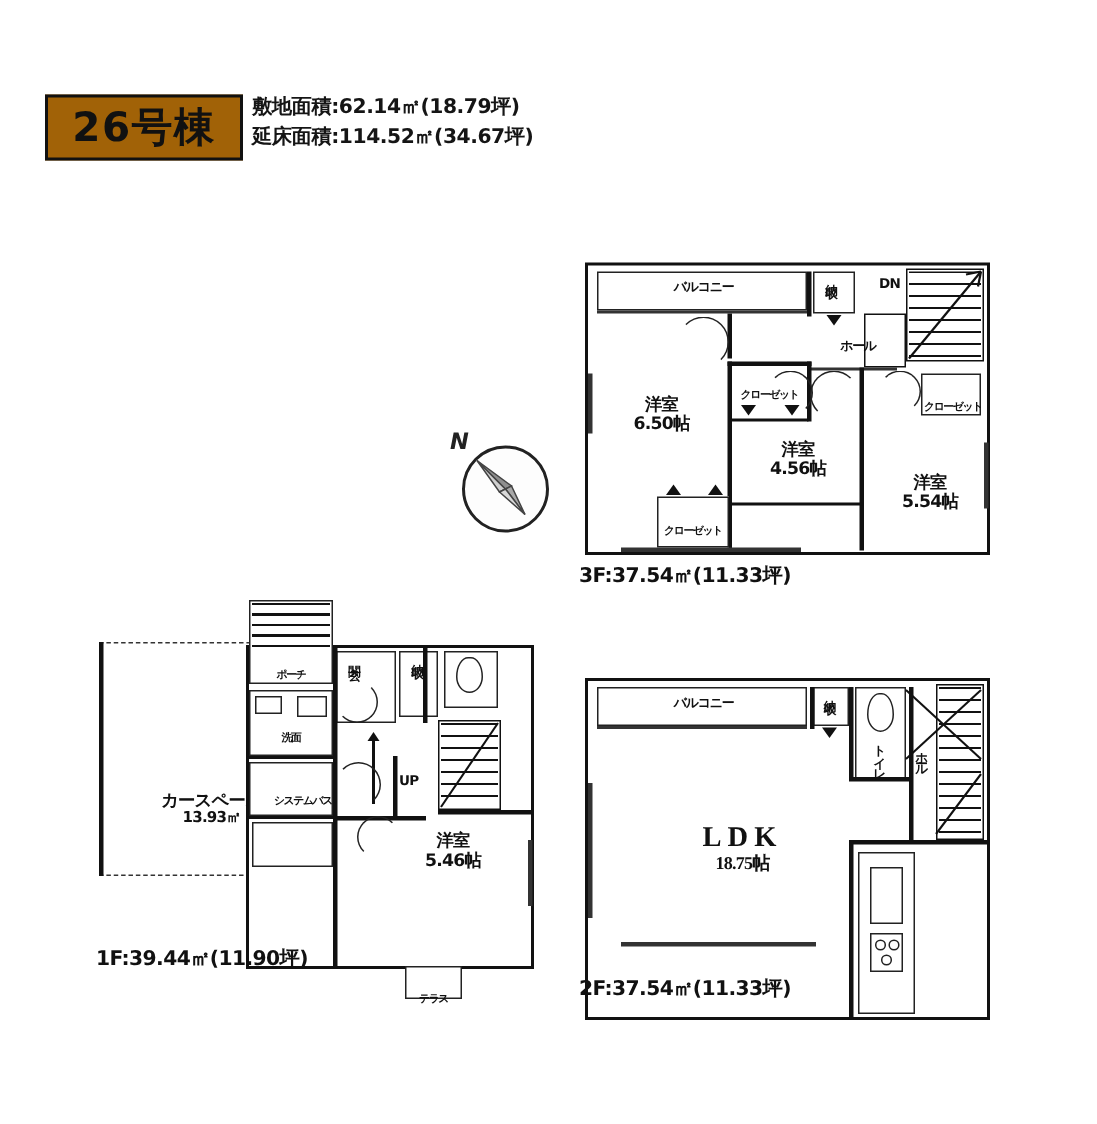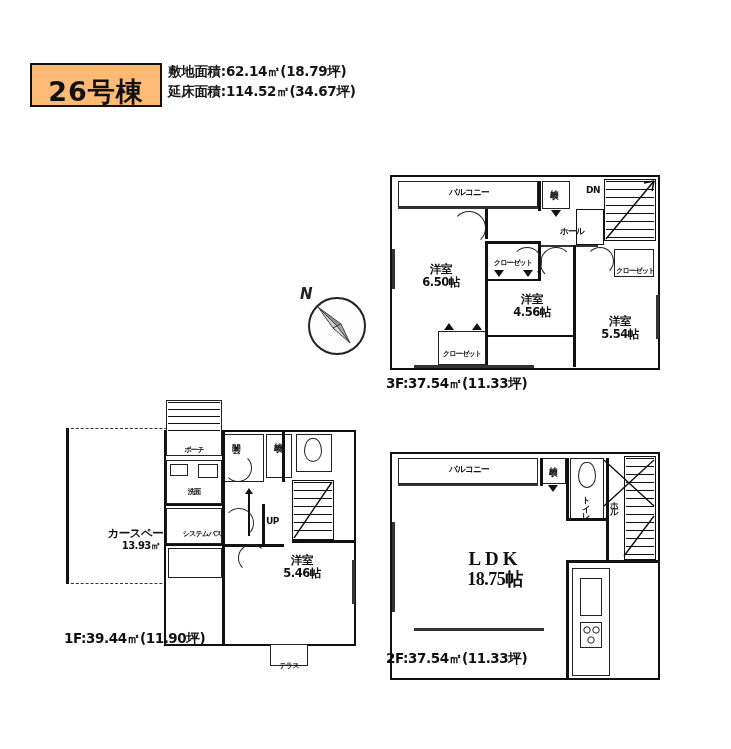--- a/index.html
+++ b/index.html
@@ -13,22 +13,22 @@
     position:relative;
   }
   #sheet{position:absolute;left:0;top:0;width:731px;height:749px;}
 
   
   #header{position:absolute;left:0;top:0;width:731px;height:140px;}
   #unit-badge{
     position:absolute;left:30px;top:63px;
     width:128px;height:40px;
     border:2.5px solid #111;
-    background:#fdba74;
-    display:flex;align-items:flex-end;justify-content:center;
+    background:#a16207;
+    display:flex;align-items:center;justify-content:center;
   }
   #unit-badge-inner{
     font-size:27px;font-weight:bold;letter-spacing:1px;
     line-height:1;color:#111;
     font-family:"DejaVu Sans","Liberation Sans",sans-serif;
   }
   #areas{
     position:absolute;left:168px;top:62px;
     font-size:13.5px;font-weight:bold;line-height:1.45;
     letter-spacing:-0.3px;color:#151515;
@@ -67,21 +67,21 @@
   .rlabel{
     position:absolute;text-align:center;white-space:nowrap;
     font-weight:bold;color:#111;line-height:1.12;
     letter-spacing:-0.5px;
   }
   .rlabel.med{font-size:11.5px;}
   .rlabel.sm{font-size:8.6px;letter-spacing:-0.8px;}
   .rlabel.xs{font-size:7.2px;letter-spacing:-0.9px;margin-top:12px;}
   .rlabel .l2{display:block;}
   .rlabel.ldk{font-size:19px;letter-spacing:4px;}
-  .rlabel.ldk .l2{font-size:18px;letter-spacing:-0.5px;}
+  .rlabel.ldk .l2{font-size:12px;letter-spacing:-0.5px;}
   .vert{
     position:absolute;writing-mode:vertical-rl;text-orientation:upright;
     font-weight:bold;font-size:8.4px;letter-spacing:-1px;color:#111;
     white-space:nowrap;line-height:1;
   }
 
   
   .swing{position:absolute;border:1.3px solid #222;border-radius:50%;box-sizing:border-box;}
   .swing-br{border-top-color:transparent;border-left-color:transparent;}
   .swing-tl{border-bottom-color:transparent;border-right-color:transparent;}

